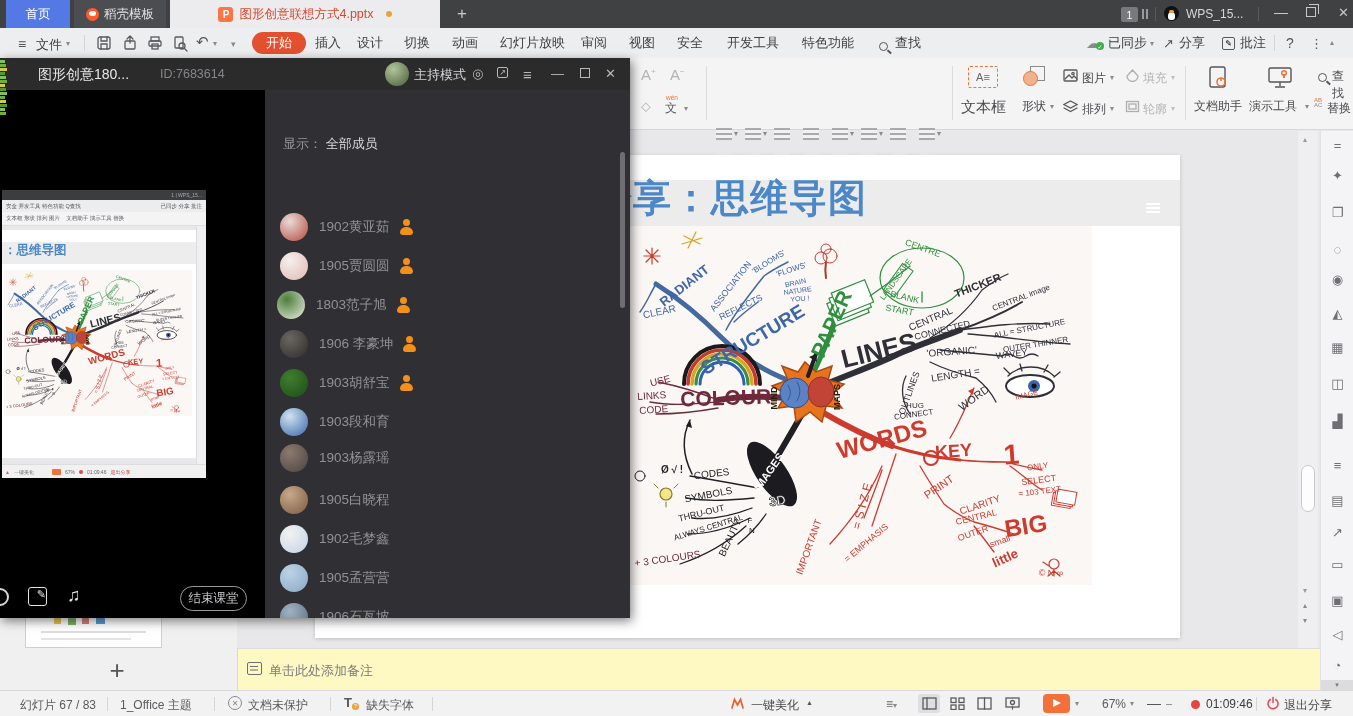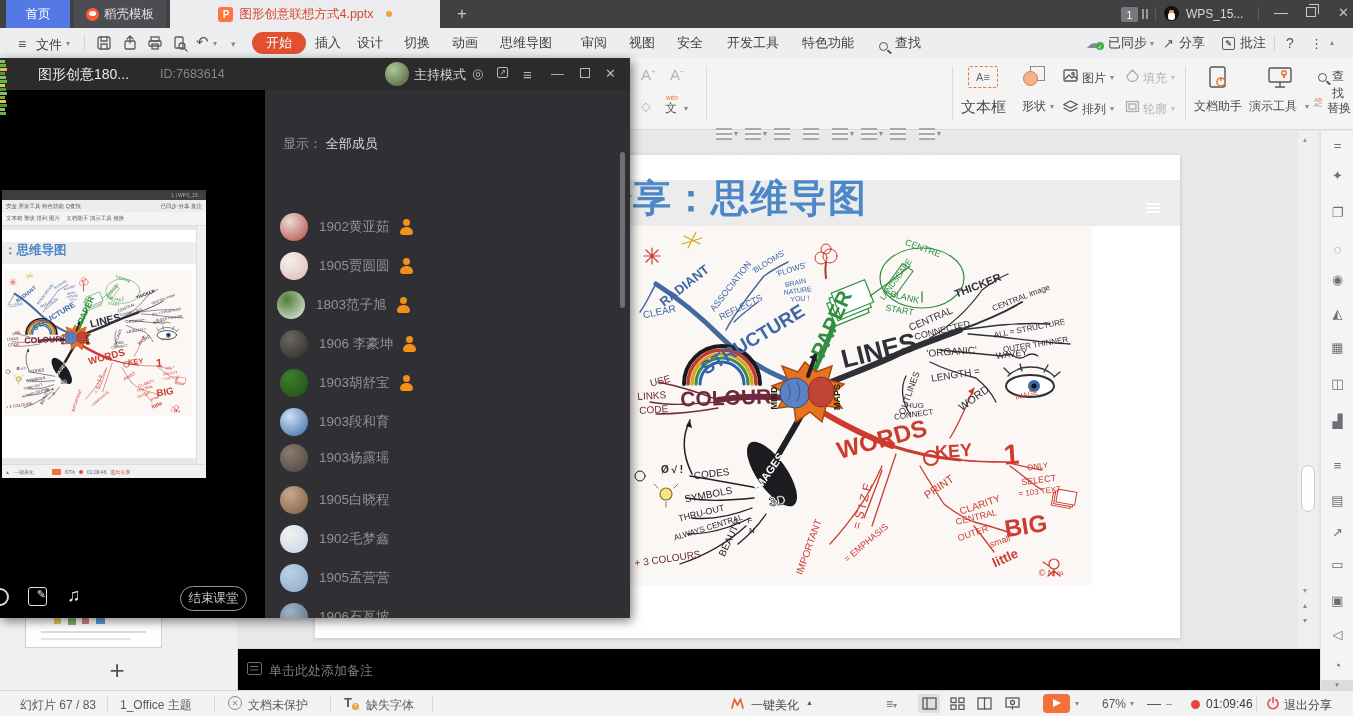--- a/index.html
+++ b/index.html
@@ -23,21 +23,21 @@
   
   #slide { position:absolute; left:315px; top:155px; width:865px; height:483px; background:#fff; box-shadow:0 1px 4px rgba(0,0,0,.18); }
   #title-band { position:absolute; left:0; top:25px; width:865px; height:46px; background:#ECECED; }
   #slide-title { position:absolute; left:279px; top:18px; font-size:38px; font-weight:bold; color:#4C87C7; letter-spacing:1px; white-space:nowrap; }
   
   #vscroll { position:absolute; left:1298px; top:131px; width:20px; height:517px; background:#EFEFF1; }
   #right-rail { position:absolute; left:1320px; top:131px; width:33px; height:559px; background:#F4F4F6; border-left:1px solid #E2E2E4; }
   .rail-ic { position:absolute; left:0; width:33px; text-align:center; font-size:13px; color:#6F6F73; }
   
   #thumb-panel { position:absolute; left:0; top:131px; width:237px; height:559px; background:#F0F0F1; }
-  #notes-bar { position:absolute; left:237px; top:648px; width:1083px; height:42px; background:#000000; border-top:1px solid #DCDCDE; border-left:1px solid #D8D8D8; }
+  #notes-bar { position:absolute; left:237px; top:648px; width:1083px; height:42px; background:#fef9c3; border-top:1px solid #DCDCDE; border-left:1px solid #D8D8D8; }
   #statusbar { position:absolute; left:0; top:690px; width:1353px; height:26px; background:#F2F2F3; border-top:1px solid #D9D9DB; font-size:12px; color:#5A5A5E; }
   .st-div { position:absolute; top:6px; width:1px; height:14px; background:#D5D5D7; }
   
   #overlay { position:absolute; left:0; top:58px; width:630px; height:560px; background:#000; box-shadow:2px 3px 10px rgba(0,0,0,.5); }
   #ov-header { position:absolute; left:0; top:0; width:630px; height:32px; background:#2B2B2C; }
   .ov-ic { color:#B9B9BD; font-size:13px; position:absolute; top:8px; }
   #member-panel { position:absolute; left:265px; top:32px; width:365px; height:528px; background:#303034; }
   #ov-tabs { position:absolute; left:0; top:0; width:365px; height:28px; background:#3A3A3E; }
   .mrow { position:absolute; left:0; width:365px; height:39px; display:flex; align-items:center; padding-left:15px; }
   .avatar { width:28px; height:28px; border-radius:50%; flex:none; }
@@ -121,21 +121,21 @@
   <span class="abs" style="left:196px;top:5px;font-size:15px;color:#55555A;">↶</span>
   <span class="abs drop" style="left:213px;top:11px;">▾</span>
   <span class="abs drop" style="left:231px;top:11px;font-size:9px;">▾</span>
   <div class="abs" style="left:252px;top:4px;width:54px;height:22px;background:#E25030;border-radius:12px;color:#fff;font-size:13px;display:flex;align-items:center;justify-content:center;">
       <span>开始</span>
     </div>
   <span class="rtab" style="left:315px;">插入</span>
   <span class="rtab" style="left:357px;">设计</span>
   <span class="rtab" style="left:404px;">切换</span>
   <span class="rtab" style="left:452px;">动画</span>
-  <span class="rtab" style="left:500px;">思维导图</span>
+  <span class="rtab" style="left:500px;">幻灯片放映</span>
   <span class="rtab" style="left:581px;">审阅</span>
   <span class="rtab" style="left:629px;">视图</span>
   <span class="rtab" style="left:677px;">安全</span>
   <span class="rtab" style="left:727px;">开发工具</span>
   <span class="rtab" style="left:802px;">特色功能</span>
   <span class="mag abs" style="left:879px;top:9px;"></span>
   <span class="rtab" style="left:895px;">查找</span>
   <span class="abs" style="left:1086px;top:7px;font-size:14px;color:#8A8A8E;">☁</span>
   <span class="abs" style="left:1096px;top:14px;width:8px;height:8px;background:#3FAE4A;border-radius:50%;color:#fff;font-size:6px;display:flex;align-items:center;justify-content:center;">✓</span>
   <span class="rtab" style="left:1108px;">已同步</span>

